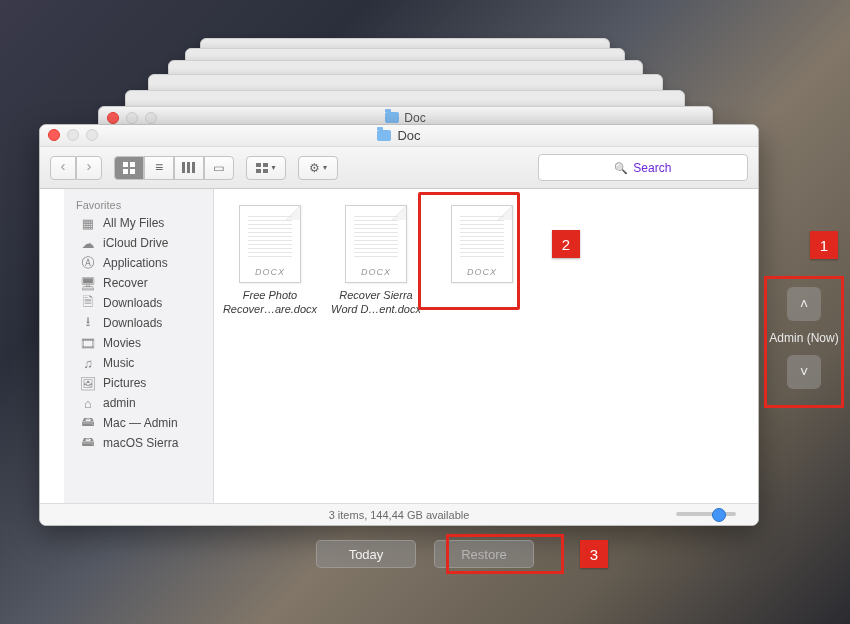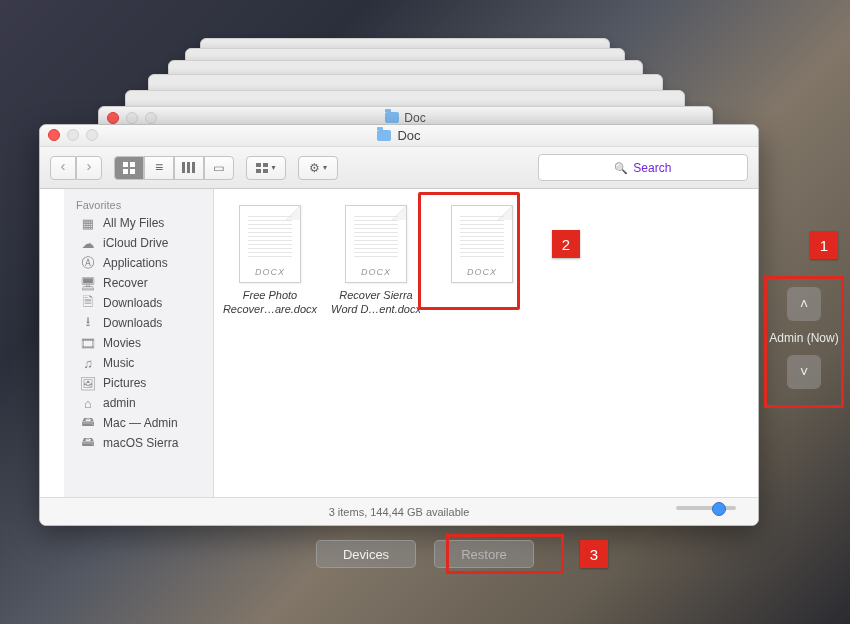--- a/index.html
+++ b/index.html
@@ -140,21 +140,21 @@
     border: 3px solid #e0281e;
     border-radius:2px;
   }
   .sel-file {
     position:absolute;
     left: 204px; top: 3px;
     width: 102px; height: 118px;
   }
 
   .status {
-    height: 28px; border-top:1px solid #dcdcdc;
+    height: 22px; border-top:1px solid #dcdcdc;
     background:#f6f6f6;
     display:flex; align-items:center; justify-content:center;
     font-size:11px; color:#6b6b6b;
     position:relative;
   }
   .status .slider {
     position:absolute; right:22px; top:8px; width:60px; height:4px;
     background:#c8c8c8; border-radius:2px;
   }
   .status .slider::after{
@@ -354,21 +354,21 @@
   </div>
 
   <div class="status">
     <span>3 items, 144,44 GB available</span>
     <div class="slider"></div>
   </div>
 </div>
 
 <div class="bottom-btns">
   <div class="os-btn">
-      <span>Devices</span>
+      <span>Today</span>
     </div>
   <div class="os-btn disabled">
       <span>Restore</span>
     </div>
 </div>
 
 <div class="timeline">
   <div class="tl-btn">˄</div>
   <div class="tl-label">Admin (Now)</div>
   <div class="tl-btn">˅</div>

